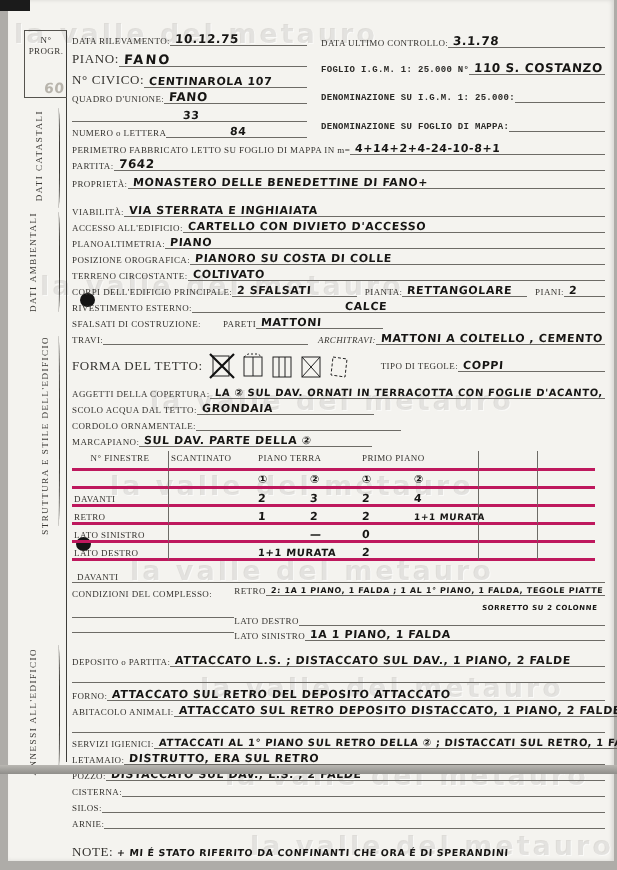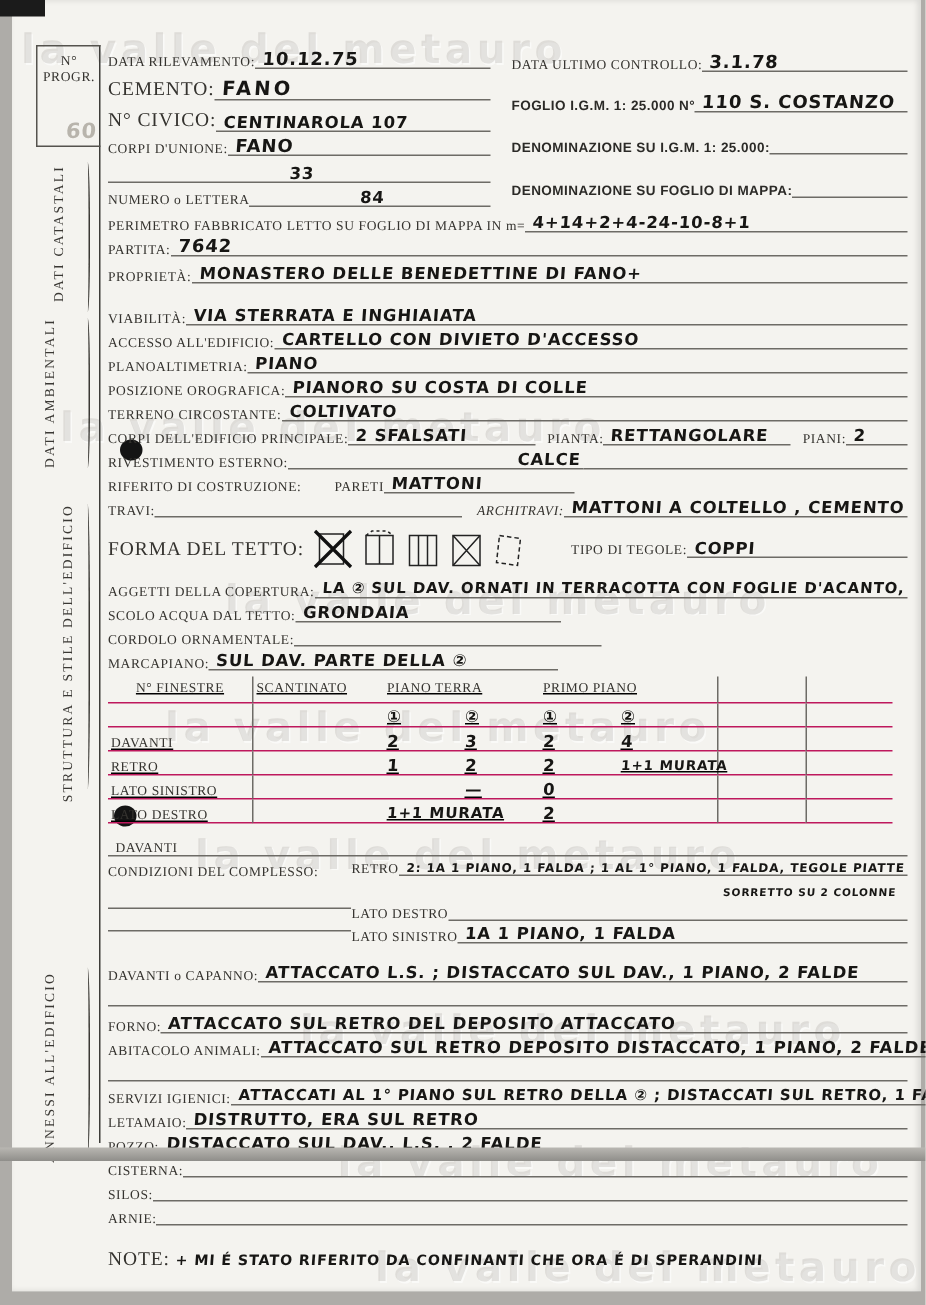--- a/index.html
+++ b/index.html
@@ -12,21 +12,21 @@
   .bottom-strip{position:absolute;left:0;bottom:0;width:617px;height:9px;
         background:linear-gradient(#b9b7b2,#8f8e8a);}
   .vrule{position:absolute;left:66px;top:30px;bottom:12px;width:0;border-left:1.3px solid #3d3c39;}
   
   .wm{position:absolute;font-family:"DejaVu Sans",sans-serif;font-weight:700;
       font-size:27px;letter-spacing:3px;color:rgba(120,118,112,.18);
       text-shadow:1px 1px 0 rgba(255,255,255,.55);white-space:nowrap;pointer-events:none;}
   
   .pl{font-family:"Liberation Serif",serif;font-size:9px;color:#35332f;letter-spacing:.4px;white-space:nowrap;}
   .pl-lg{font-size:13px;letter-spacing:.6px;}
-  .pb{font-family:Liberation Sans, sans-serif;font-weight:700;font-size:9px;color:#2b2a27;letter-spacing:.3px;white-space:nowrap;}
+  .pb{font-family:Liberation Mono, monospace;font-weight:700;font-size:9px;color:#2b2a27;letter-spacing:.3px;white-space:nowrap;}
   
   .hw{font-family:"DejaVu Sans",sans-serif;font-weight:600;font-size:11px;color:#171614;
       letter-spacing:.6px;white-space:nowrap;display:inline-block;transform:skewX(-4deg);line-height:1;}
   .hw-sm{font-size:8px;}
   .hw-faint{color:#b8b4ac;font-weight:700;font-size:14px;}
   
   .row{display:flex;align-items:flex-end;min-height:16px;}
   .ul{flex:1;border-bottom:1px solid #6d6b66;display:flex;align-items:flex-end;padding:0 2px 0 5px;}
   .noline{border-bottom:none;}
   .content{position:absolute;left:72px;right:12px;top:30px;}
@@ -36,21 +36,21 @@
   .progr .pl{display:block;line-height:1.2;}
   .progr .hw-faint{position:absolute;right:2px;bottom:2px;}
   
   .side{position:absolute;writing-mode:vertical-rl;transform:rotate(180deg);
         font-family:"Liberation Serif",serif;font-size:9px;letter-spacing:1.5px;color:#3a3834;white-space:nowrap;}
   .brace{position:absolute;width:3px;border-right:1.4px solid #3a3834;border-radius:40%;}
   
   .hole{position:absolute;width:15px;height:14px;border-radius:50%;background:#141414;}
   
   .ftable{display:grid;grid-template-columns:96px 88px 52px 52px 52px 66px 59px 58px;}
-  .ftable .c{border-bottom:1px solid #be185d;min-height:15px;display:flex;align-items:flex-end;padding:0 2px;text-decoration:underline;}
+  .ftable .c{border-bottom:3px solid #be185d;min-height:15px;display:flex;align-items:flex-end;padding:0 2px;}
   .ftable .vl{border-left:1px solid #6d6b66;}
   .ftable .hdr{align-items:flex-start;padding-top:2px;}
   .circ{font-family:"DejaVu Sans",sans-serif;font-weight:700;font-size:11px;color:#171614;}
   
   .roofs{display:inline-flex;gap:7px;align-items:flex-end;margin:0 6px;}
   .roofs svg{display:block;}
   
   .note-line{line-height:1.45;}
 </style>
 </head>
@@ -93,33 +93,33 @@
 
     <div style="display:flex;gap:14px;">
       <div style="width:255px;">
         <div class="row">
           <span class="pl">DATA RILEVAMENTO:</span>
           <span class="ul">
               <span class="hw" style="font-size:12px;">10.12.75</span>
             </span>
         </div>
         <div class="row" style="min-height:21px;">
-          <span class="pl pl-lg">CEMENTO:</span>
+          <span class="pl pl-lg">PIANO:</span>
           <span class="ul">
               <span class="hw" style="font-size:13px;letter-spacing:2px;">FANO</span>
             </span>
         </div>
         <div class="row" style="min-height:21px;">
           <span class="pl pl-lg">N° CIVICO:</span>
           <span class="ul">
               <span class="hw">CENTINAROLA 107</span>
             </span>
         </div>
         <div class="row">
-          <span class="pl">CORPI D'UNIONE:</span>
+          <span class="pl">QUADRO D'UNIONE:</span>
           <span class="ul">
               <span class="hw" style="font-size:12px;">FANO</span>
             </span>
         </div>
         <div class="row" style="min-height:18px;">
           <span class="ul" style="justify-content:center;">
               <span class="hw">33</span>
             </span>
         </div>
         <div class="row">
@@ -225,21 +225,21 @@
           </span>
       </div>
       <div class="row">
         <span class="pl">RIVESTIMENTO ESTERNO:</span>
         <span class="ul" style="max-width:190px;justify-content:flex-end;">
             <span class="hw">CALCE</span>
           </span>
         <span class="ul"></span>
       </div>
       <div class="row">
-        <span class="pl">RIFERITO DI COSTRUZIONE:</span>
+        <span class="pl">SFALSATI DI COSTRUZIONE:</span>
         <span class="pl" style="margin-left:22px;">PARETI</span>
         <span class="ul" style="max-width:120px;">
             <span class="hw">MATTONI</span>
           </span>
         <span class="ul noline"></span>
       </div>
       <div class="row">
         <span class="pl">TRAVI:</span>
         <span class="ul" style="max-width:200px;"></span>
         <span class="pl" style="margin-left:10px;font-style:italic;">ARCHITRAVI:</span>
@@ -446,21 +446,21 @@
               <span class="pl">LATO SINISTRO</span>
               <span class="ul">
                   <span class="hw">1A 1 PIANO, 1 FALDA</span>
                 </span>
             </div>
           </div>
         </div>
       </div>
 
       <div class="row" style="margin-top:8px;min-height:18px;">
-        <span class="pl">DAVANTI o CAPANNO:</span>
+        <span class="pl">DEPOSITO o PARTITA:</span>
         <span class="ul">
             <span class="hw">ATTACCATO L.S. ;  DISTACCATO SUL DAV., 1 PIANO, 2 FALDE</span>
           </span>
       </div>
       <div class="row">
           <span class="ul"></span>
         </div>
     </div>
 
     <div style="margin-top:2px;">

